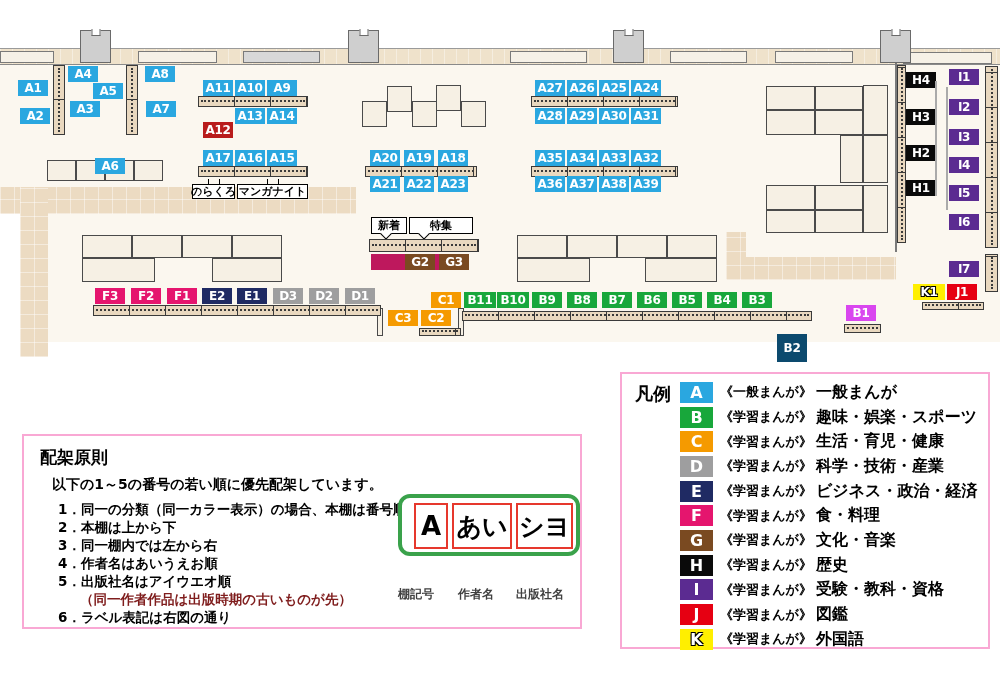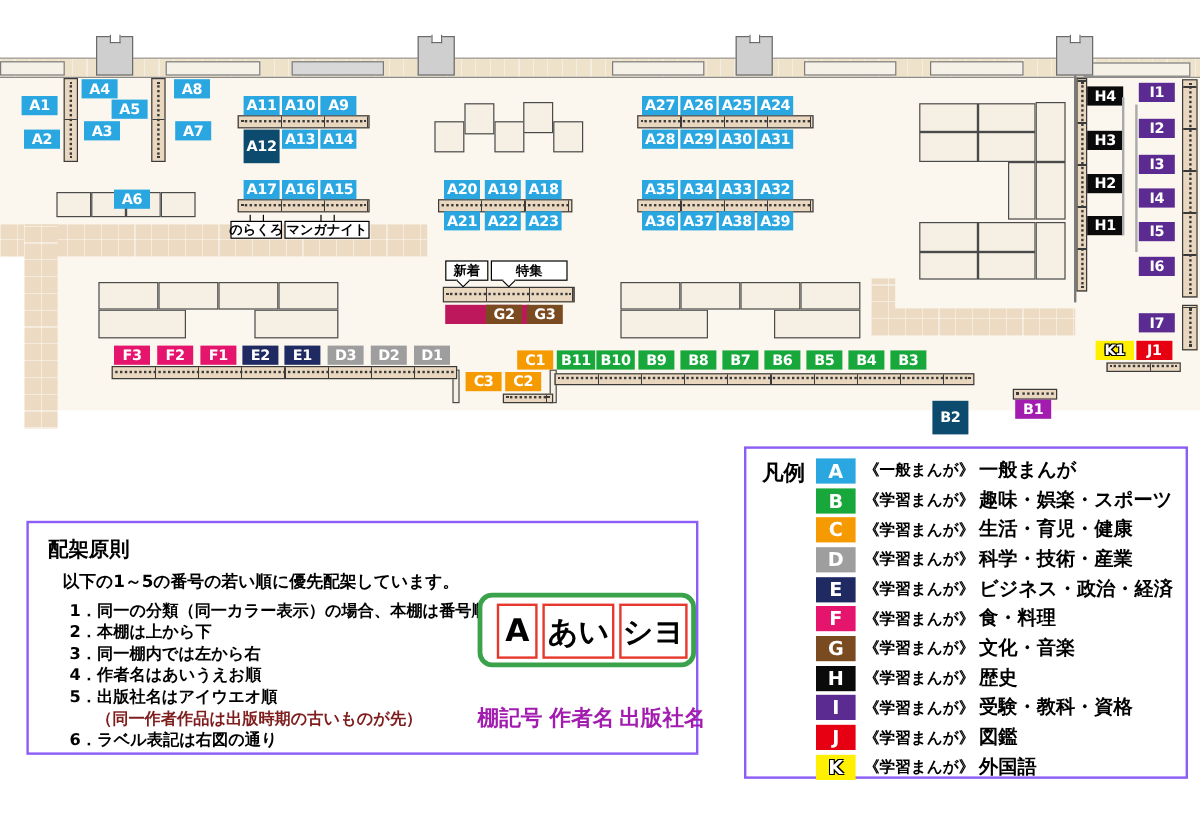--- a/index.html
+++ b/index.html
@@ -26,38 +26,38 @@
   .slabel{position:absolute;color:#fff;font-weight:700;font-size:12px;letter-spacing:-0.3px;line-height:1;
         display:flex;align-items:center;justify-content:center;z-index:7;}
   .slabel.cat-K{color:#fff;text-shadow:-1px -1px 0 #000,1px -1px 0 #000,-1px 1px 0 #000,1px 1px 0 #000;}
   .callout{position:absolute;background:#fff;border:1.5px solid #000;font-size:11px;font-weight:700;color:#000;
         display:flex;align-items:center;justify-content:center;z-index:8;box-sizing:border-box;white-space:nowrap;}
   .callout.up::before{content:"";position:absolute;top:-6px;left:50%;width:10px;height:6px;
         border-left:1.5px solid #000;border-right:1.5px solid #000;transform:translateX(-50%);}
   .callout.down::after{content:"";position:absolute;bottom:-4.5px;left:10px;width:7px;height:7px;background:#fff;
         border-right:1.5px solid #000;border-bottom:1.5px solid #000;transform:rotate(45deg);}
   #overlay-svg{position:absolute;left:0;top:0;z-index:9;pointer-events:none;}
-  .infobox{position:absolute;background:#fff;border:2px solid #8b5cf6;box-sizing:border-box;z-index:10;}
+  .infobox{position:absolute;background:#fff;border:2px solid #f9a8d4;box-sizing:border-box;z-index:10;}
   .legend-title{position:absolute;font-size:18px;font-weight:700;color:#000;}
   .legend-rows{position:absolute;display:flex;flex-direction:column;}
   .legend-row{display:flex;align-items:center;height:24.7px;}
   .legend-badge{width:33px;height:21px;margin-right:7px;color:#fff;font-weight:700;font-size:16px;
         display:flex;align-items:center;justify-content:center;flex:0 0 33px;}
   .legend-badge.cat-K{text-shadow:-1px -1px 0 #000,1px -1px 0 #000,-1px 1px 0 #000,1px 1px 0 #000;}
   .legend-prefix{font-size:13px;font-weight:700;color:#000;margin-right:4px;white-space:nowrap;}
   .legend-name{font-size:16px;font-weight:700;color:#000;white-space:nowrap;}
   .prin-title{position:absolute;font-size:17px;font-weight:700;color:#000;}
   .prin-intro{position:absolute;font-size:14px;font-weight:700;color:#000;white-space:nowrap;}
   .prin-list{position:absolute;display:flex;flex-direction:column;}
   .prin-item{font-size:13.5px;font-weight:700;color:#000;line-height:18px;white-space:nowrap;}
   .prin-note{font-size:13.5px;font-weight:700;color:#7f1d1d;line-height:18px;padding-left:22px;white-space:nowrap;}
   .d-frame{position:absolute;border:4px solid #3aa24b;border-radius:12px;background:#fff;box-sizing:border-box;z-index:11;}
   .d-seg{position:absolute;border:2.5px solid #e6382d;background:#fff;color:#000;font-weight:700;
         display:flex;align-items:center;justify-content:center;box-sizing:border-box;z-index:12;}
-  .d-caption{position:absolute;font-size:18px;font-weight:700;color:#a21caf;white-space:nowrap;z-index:12;}
+  .d-caption{position:absolute;font-size:12px;font-weight:700;color:#404040;white-space:nowrap;z-index:12;}
 </style>
 </head>
 <body>
 
 <div id="canvas">
 
   <div class="floor" style="left:0;top:48px;width:1000px;height:294px;"></div>
   <div class="abs" style="left:0;top:214px;width:20px;height:128px;background:#fff;z-index:2;"></div>
   <div class="walk" style="left:0;top:187px;width:356px;height:27px;"></div>
   <div class="walk" style="left:20px;top:187px;width:28px;height:170px;"></div>
@@ -144,21 +144,21 @@
       <div class="slabel cat-A" style="left: 68px; top: 66px; width: 30px; height: 16px; background: rgb(42, 167, 224);">A4</div>
       <div class="slabel cat-A" style="left: 145px; top: 66px; width: 30px; height: 16px; background: rgb(42, 167, 224);">A8</div>
       <div class="slabel cat-A" style="left: 93px; top: 83px; width: 30px; height: 16px; background: rgb(42, 167, 224);">A5</div>
       <div class="slabel cat-A" style="left: 70px; top: 101px; width: 30px; height: 16px; background: rgb(42, 167, 224);">A3</div>
       <div class="slabel cat-A" style="left: 146px; top: 101px; width: 30px; height: 16px; background: rgb(42, 167, 224);">A7</div>
       <div class="slabel cat-A" style="left: 20px; top: 108px; width: 30px; height: 16px; background: rgb(42, 167, 224);">A2</div>
       <div class="slabel cat-A" style="left: 95px; top: 119px; width: 30px; height: 16px; background: rgb(42, 167, 224); margin-top: 39px;">A6</div>
       <div class="slabel cat-A" style="left: 203px; top: 80px; width: 30px; height: 16px; background: rgb(42, 167, 224);">A11</div>
       <div class="slabel cat-A" style="left: 235px; top: 80px; width: 30px; height: 16px; background: rgb(42, 167, 224);">A10</div>
       <div class="slabel cat-A" style="left: 267px; top: 80px; width: 30px; height: 16px; background: rgb(42, 167, 224);">A9</div>
-      <div class="slabel cat-A" style="left: 203px; top: 108px; width: 30px; height: 28px; background: #0c4a6e;">A12</div>
+      <div class="slabel cat-A" style="left: 203px; top: 122px; width: 30px; height: 16px; background: #b91c1c;">A12</div>
       <div class="slabel cat-A" style="left: 235px; top: 108px; width: 30px; height: 16px; background: rgb(42, 167, 224);">A13</div>
       <div class="slabel cat-A" style="left: 267px; top: 108px; width: 30px; height: 16px; background: rgb(42, 167, 224);">A14</div>
       <div class="slabel cat-A" style="left: 203px; top: 150px; width: 30px; height: 16px; background: rgb(42, 167, 224);">A17</div>
       <div class="slabel cat-A" style="left: 235px; top: 150px; width: 30px; height: 16px; background: rgb(42, 167, 224);">A16</div>
       <div class="slabel cat-A" style="left: 267px; top: 150px; width: 30px; height: 16px; background: rgb(42, 167, 224);">A15</div>
       <div class="slabel cat-A" style="left: 370px; top: 150px; width: 30px; height: 16px; background: rgb(42, 167, 224);">A20</div>
       <div class="slabel cat-A" style="left: 404px; top: 150px; width: 30px; height: 16px; background: rgb(42, 167, 224);">A19</div>
       <div class="slabel cat-A" style="left: 438px; top: 150px; width: 30px; height: 16px; background: rgb(42, 167, 224);">A18</div>
       <div class="slabel cat-A" style="left: 370px; top: 176px; width: 30px; height: 16px; background: rgb(42, 167, 224);">A21</div>
       <div class="slabel cat-A" style="left: 404px; top: 176px; width: 30px; height: 16px; background: rgb(42, 167, 224);">A22</div>
@@ -196,21 +196,21 @@
       <div class="slabel cat-B" style="left: 532px; top: 292px; width: 30px; height: 16px; background: rgb(24, 167, 59);">B9</div>
       <div class="slabel cat-B" style="left: 567px; top: 292px; width: 30px; height: 16px; background: rgb(24, 167, 59);">B8</div>
       <div class="slabel cat-B" style="left: 602px; top: 292px; width: 30px; height: 16px; background: rgb(24, 167, 59);">B7</div>
       <div class="slabel cat-B" style="left: 637px; top: 292px; width: 30px; height: 16px; background: rgb(24, 167, 59);">B6</div>
       <div class="slabel cat-B" style="left: 672px; top: 292px; width: 30px; height: 16px; background: rgb(24, 167, 59);">B5</div>
       <div class="slabel cat-B" style="left: 707px; top: 292px; width: 30px; height: 16px; background: rgb(24, 167, 59);">B4</div>
       <div class="slabel cat-B" style="left: 742px; top: 292px; width: 30px; height: 16px; background: rgb(24, 167, 59);">B3</div>
       <div class="slabel cat-B" style="left: 777px; top: 292px; width: 30px; height: 28px; background: #0c4a6e; margin-top: 42px;">B2</div>
       <div class="slabel cat-C" style="left: 388px; top: 310px; width: 30px; height: 16px; background: rgb(245, 154, 0);">C3</div>
       <div class="slabel cat-C" style="left: 421px; top: 310px; width: 30px; height: 16px; background: rgb(245, 154, 0);">C2</div>
-      <div class="slabel cat-B" style="left: 846px; top: 305px; width: 30px; height: 16px; background: #a21caf; margin-top: 28px;">B1</div>
+      <div class="slabel cat-B" style="left: 846px; top: 305px; width: 30px; height: 16px; background: #d946ef;">B1</div>
       <div class="slabel cat-H" style="left: 906px; top: 72px; width: 30px; height: 16px; background: rgb(10, 10, 10);">H4</div>
       <div class="slabel cat-H" style="left: 906px; top: 109px; width: 30px; height: 16px; background: rgb(10, 10, 10);">H3</div>
       <div class="slabel cat-H" style="left: 906px; top: 145px; width: 30px; height: 16px; background: rgb(10, 10, 10);">H2</div>
       <div class="slabel cat-H" style="left: 906px; top: 180px; width: 30px; height: 16px; background: rgb(10, 10, 10);">H1</div>
       <div class="slabel cat-I" style="left: 949px; top: 69px; width: 30px; height: 16px; background: rgb(91, 43, 145);">I1</div>
       <div class="slabel cat-I" style="left: 949px; top: 99px; width: 30px; height: 16px; background: rgb(91, 43, 145);">I2</div>
       <div class="slabel cat-I" style="left: 949px; top: 129px; width: 30px; height: 16px; background: rgb(91, 43, 145);">I3</div>
       <div class="slabel cat-I" style="left: 949px; top: 157px; width: 30px; height: 16px; background: rgb(91, 43, 145);">I4</div>
       <div class="slabel cat-I" style="left: 949px; top: 185px; width: 30px; height: 16px; background: rgb(91, 43, 145);">I5</div>
       <div class="slabel cat-I" style="left: 949px; top: 214px; width: 30px; height: 16px; background: rgb(91, 43, 145);">I6</div>

